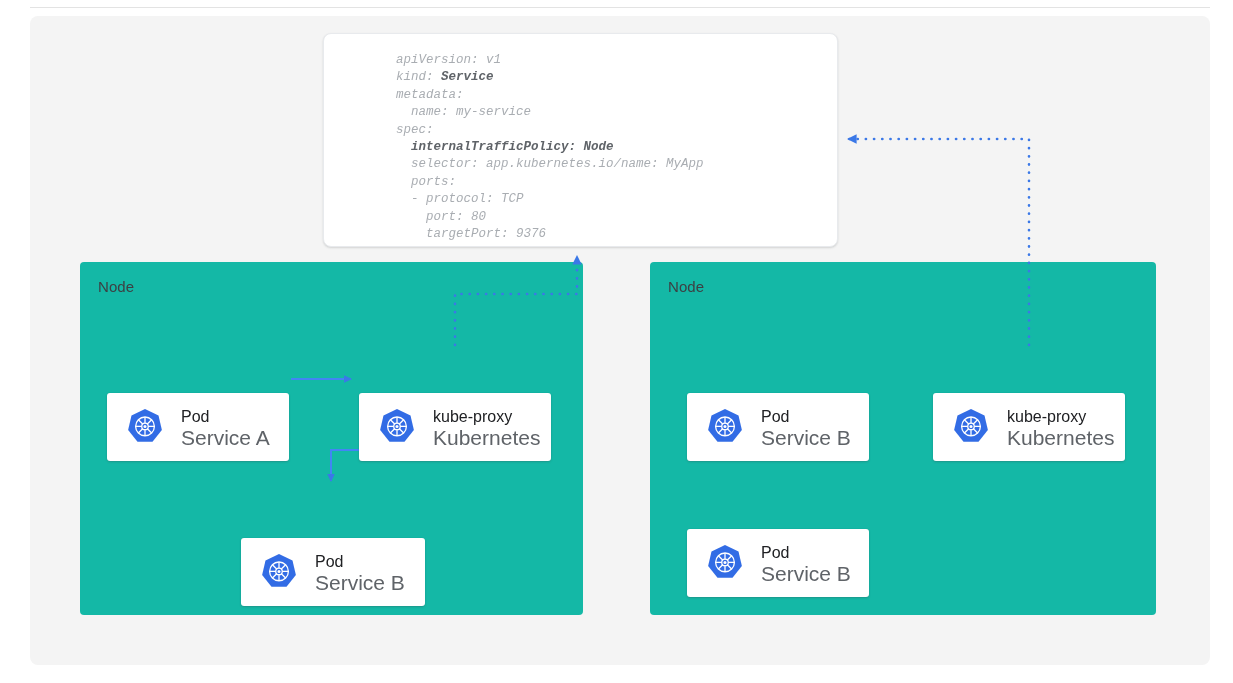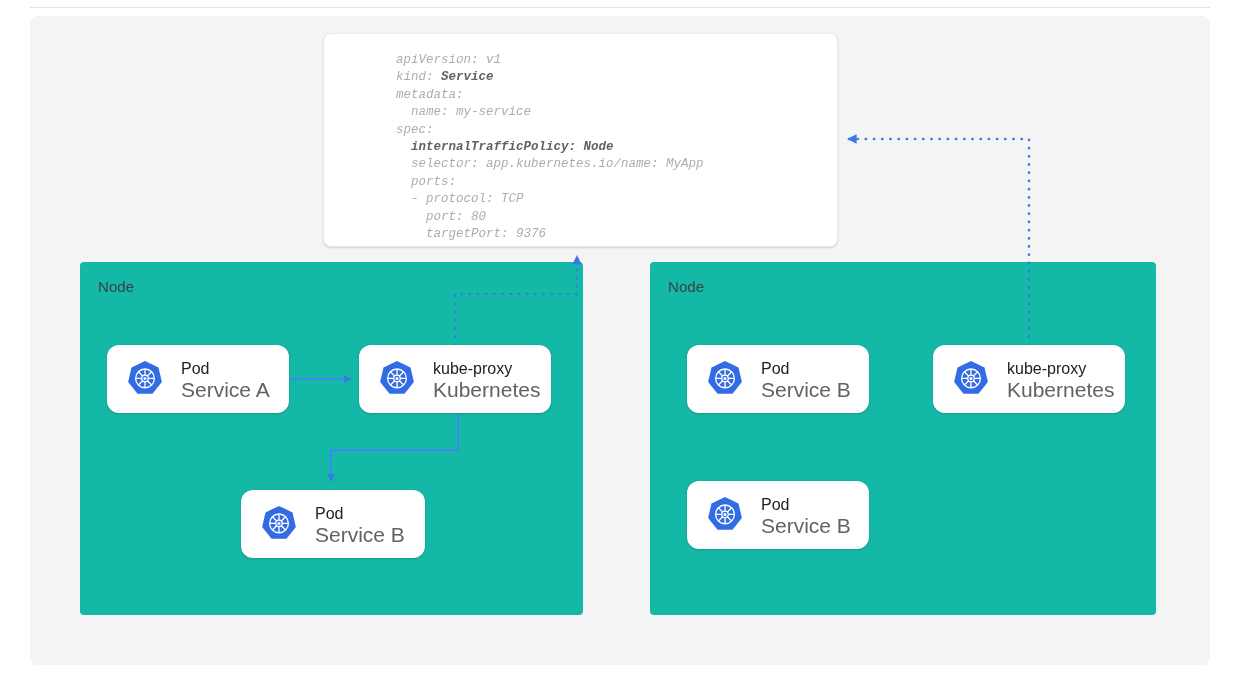--- a/index.html
+++ b/index.html
@@ -79,25 +79,26 @@
     left: 18px;
     top: 16px;
     font-size: 15px;
     color: #3c4043;
     letter-spacing: .1px;
   }
   
   .comp-card {
     position: absolute;
     background: #ffffff;
-    border-radius: 12px;
+    border-radius: 3px;
     box-shadow: 0 1px 2px rgba(60,64,67,0.25), 0 0 1px rgba(60,64,67,0.12);
     display: flex;
     align-items: center;
     box-sizing: border-box;
+    margin-top: 48px;
   }
   .comp-icon {
     position: absolute;
     left: 18px;
     top: 50%;
     transform: translateY(-50%);
     width: 40px;
     height: 40px;
     flex: none;
   }

